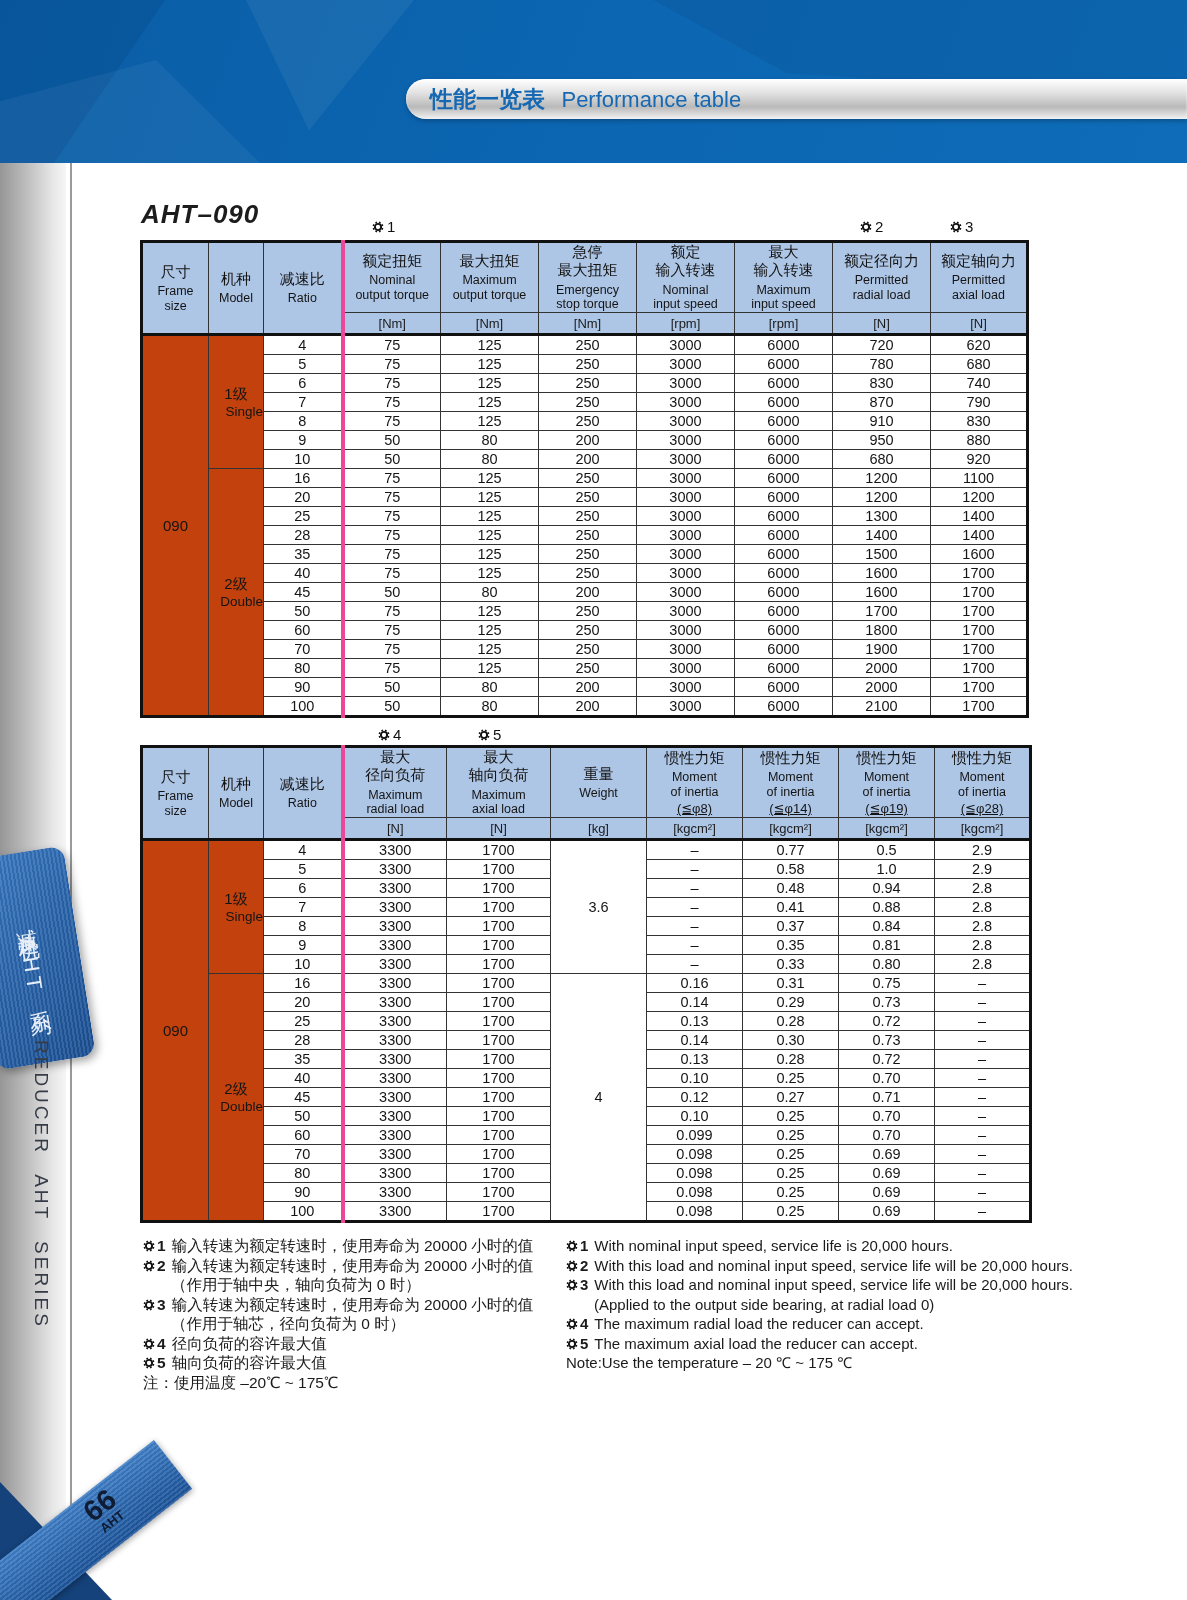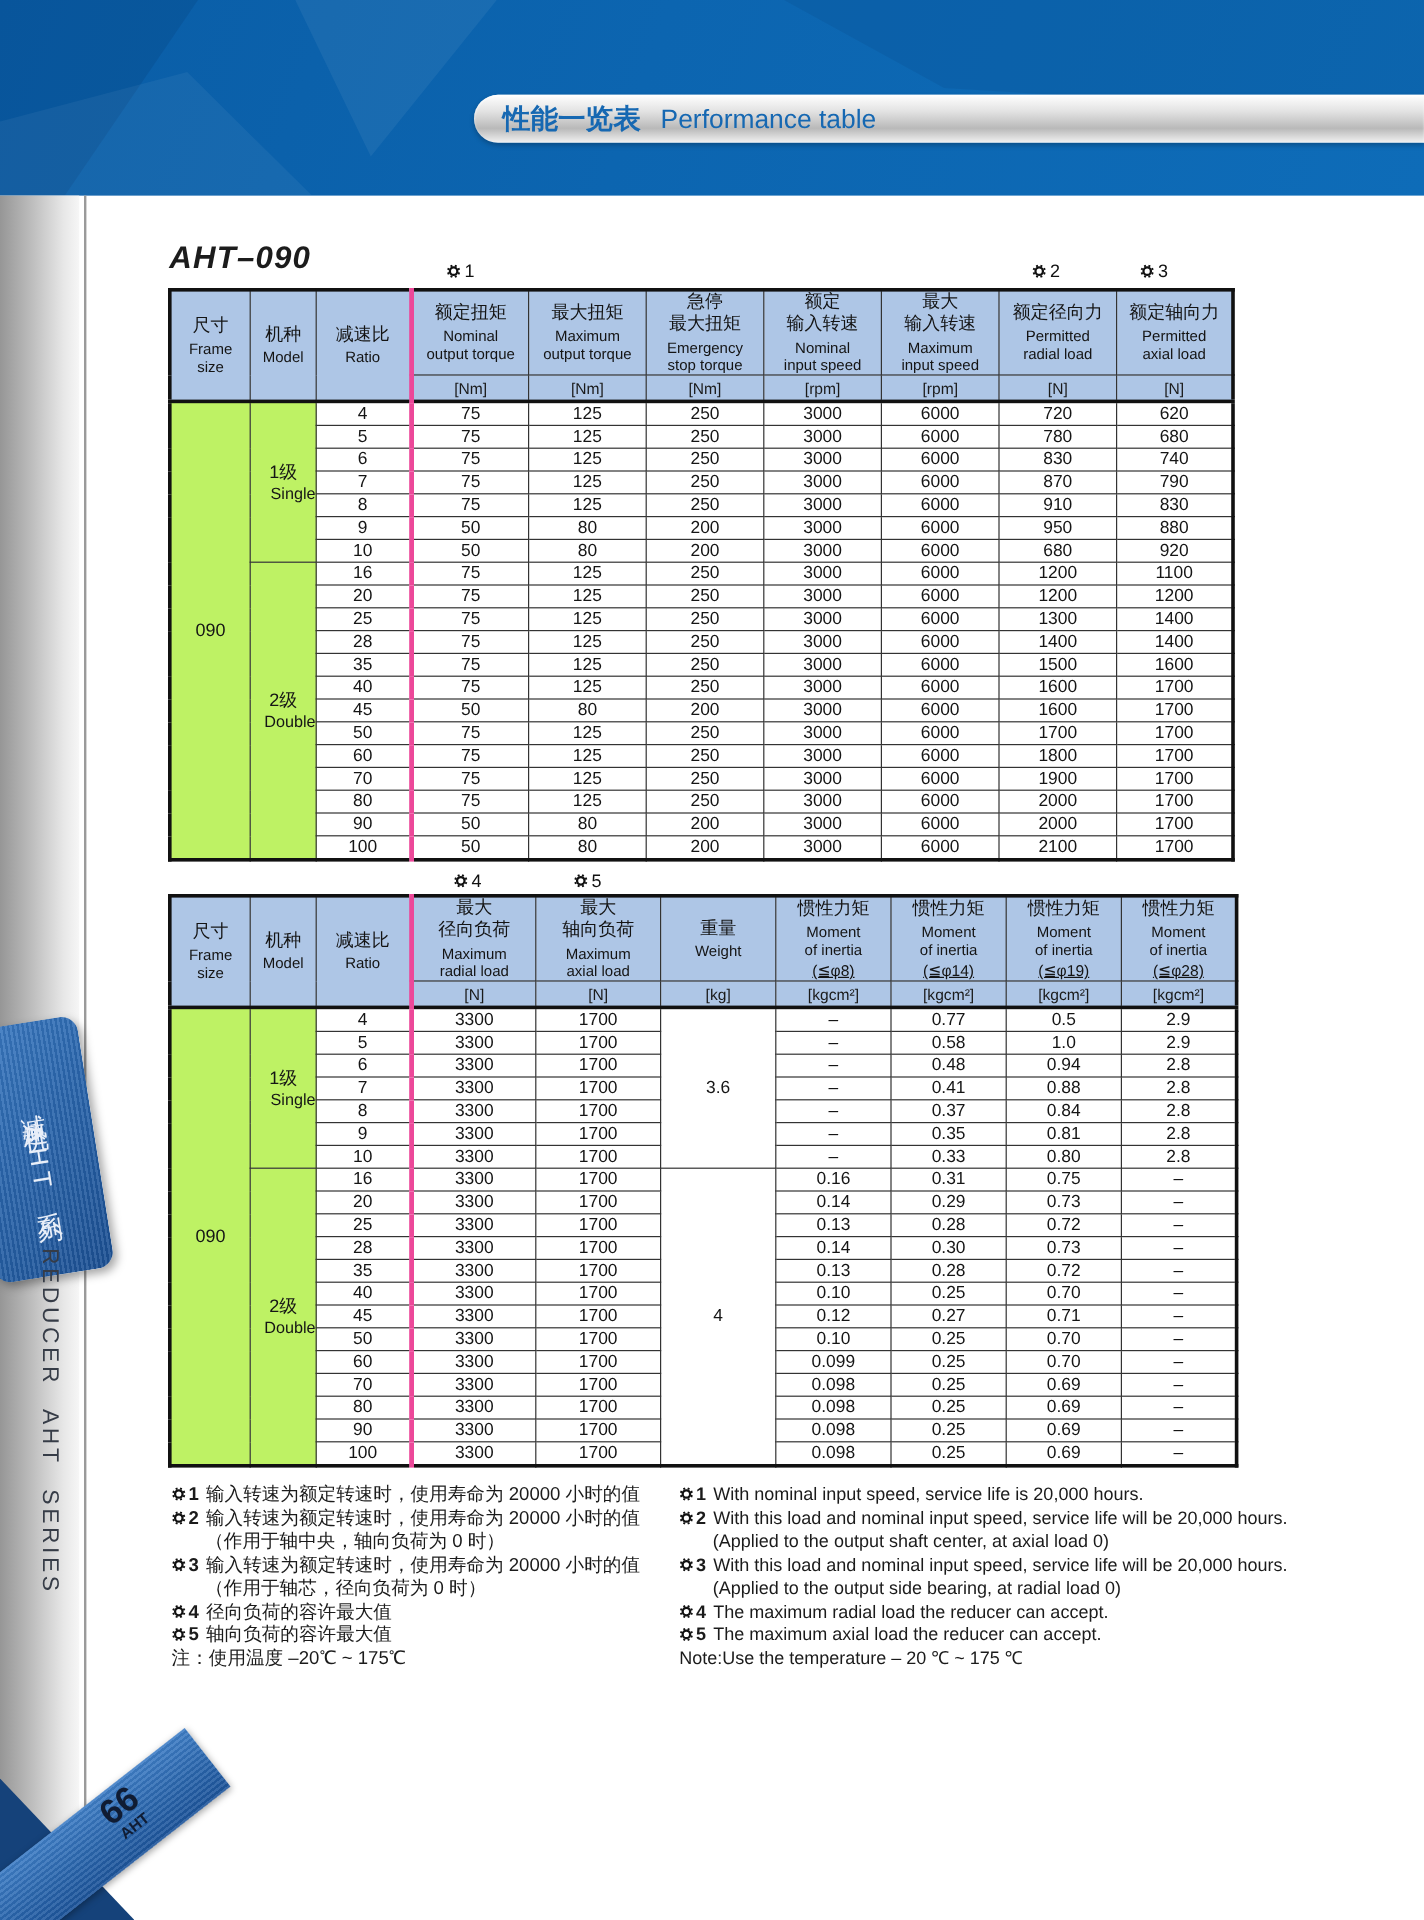--- a/index.html
+++ b/index.html
@@ -18,21 +18,21 @@
       clip-path:polygon(20% 0,100% 0,100% 60%,40% 45%);}
   .f4{left:0;top:60px;width:260px;height:103px;background:rgba(255,255,255,.05);
       clip-path:polygon(0 40%,60% 0,100% 100%,0 100%);}
   .brand{position:absolute;left:128px;top:48px;white-space:nowrap;}
   .brand-aht{font-size:70px;font-weight:700;letter-spacing:2px;
       background:linear-gradient(180deg,#ffffff 5%,#d8d8d8 35%,#8f8f8f 58%,#f0f0f0 95%);
       -webkit-background-clip:text;background-clip:text;color:transparent;}
   .brand-series{font-size:36px;font-weight:700;margin-left:10px;position:relative;top:-6px;
       background:linear-gradient(180deg,#f4f4f4 10%,#bdbdbd 45%,#8d8d8d 60%,#e8e8e8 95%);
       -webkit-background-clip:text;background-clip:text;color:transparent;}
-  .pill{position:absolute;left:395px;top:79px;right:0;height:40px;
+  .pill{position:absolute;left:406px;top:79px;right:0;height:40px;
       border-radius:20px 0 0 20px;line-height:40px;padding-left:24px;
       background:linear-gradient(180deg,#ffffff 0%,#e2e2e2 35%,#b9b9b9 70%,#f2f2f2 100%);
       box-shadow:inset 0 1px 2px rgba(255,255,255,.9), 0 2px 4px rgba(0,0,0,.25);white-space:nowrap;}
   .pill-zh{color:#1668b2;font-size:23px;font-weight:700;}
   .pill-en{color:#1668b2;font-size:22px;margin-left:12px;}
 
   
   .spine{position:absolute;left:0;top:163px;width:66px;bottom:0;
       background:linear-gradient(90deg,#969696 0%,#bdbdbd 40%,#e7e7e7 80%,#f6f6f6 100%);}
   .spine-line{position:absolute;left:70px;top:163px;bottom:0;width:2px;background:#9a9a9a;}
@@ -70,21 +70,21 @@
   .perf thead{border-bottom:3px solid #111;}
   .perf th,.perf td{border:1px solid #333;padding:0;text-align:center;vertical-align:middle;}
   .perf th{background:#aec6e6;font-weight:400;}
   .perf thead tr.hrow1 th{height:66px;}
   .perf th.h-unit{height:20px;font-size:13px;border-top:1px solid #333;}
   .h-zh{font-size:15px;line-height:1.22;color:#141414;}
   .h-en{font-size:12.5px;line-height:1.18;margin-top:3px;color:#141414;}
   .h-sub{font-size:13px;margin-top:1px;color:#141414;text-decoration:underline;}
   .perf td{height:18px;font-size:14.5px;color:#151515;background:#fff;
       border-top:1px solid #828282;}
-  .perf td.frame,.perf td.model{background:#bef264;}
+  .perf td.frame,.perf td.model{background:#c2410c;}
   .perf td.frame{font-size:15px;}
   .model-zh{font-size:15px;line-height:1.3;}
   .model-en{font-size:13.5px;line-height:1.2;text-align:right;}
   .perf .bthick{border-right:4px solid #ec4899;}
   .perf tr.group-start td{border-top:1.5px solid #333;}
   .perf td.weight{font-size:14.5px;}
 
   
   .fnotes{position:absolute;top:1236px;}
   .fn-zh{left:143px;width:420px;}
@@ -864,23 +864,20 @@
                 <line x1="4.51" y1="9.60" x2="3.90" y2="11.08"></line>
                 <line x1="2.40" y1="7.49" x2="0.92" y2="8.10"></line>
                 <line x1="2.40" y1="4.51" x2="0.92" y2="3.90"></line>
                 <line x1="4.51" y1="2.40" x2="3.90" y2="0.92"></line>
                 <line x1="7.49" y1="2.40" x2="8.10" y2="0.92"></line>
                 <line x1="9.60" y1="4.51" x2="11.08" y2="3.90"></line>
               </g>
             </svg>2</span>
           <span>With this load and nominal input speed, service life will be 20,000 hours.</span>
         </div>
-        <div class="fn-line indent">
-          <span>(Applied to the output shaft center, at axial load 0)</span>
-        </div>
         <div class="fn-line">
           <span class="mk"><svg width="12" height="12" viewBox="0 0 12 12">
     <circle cx="6" cy="6" r="3.1" fill="none" stroke="#111" stroke-width="1.9"></circle>
     <g stroke="#111" stroke-width="1.7">
                 <line x1="9.60" y1="7.49" x2="11.08" y2="8.10"></line>
                 <line x1="7.49" y1="9.60" x2="8.10" y2="11.08"></line>
                 <line x1="4.51" y1="9.60" x2="3.90" y2="11.08"></line>
                 <line x1="2.40" y1="7.49" x2="0.92" y2="8.10"></line>
                 <line x1="2.40" y1="4.51" x2="0.92" y2="3.90"></line>
                 <line x1="4.51" y1="2.40" x2="3.90" y2="0.92"></line>

